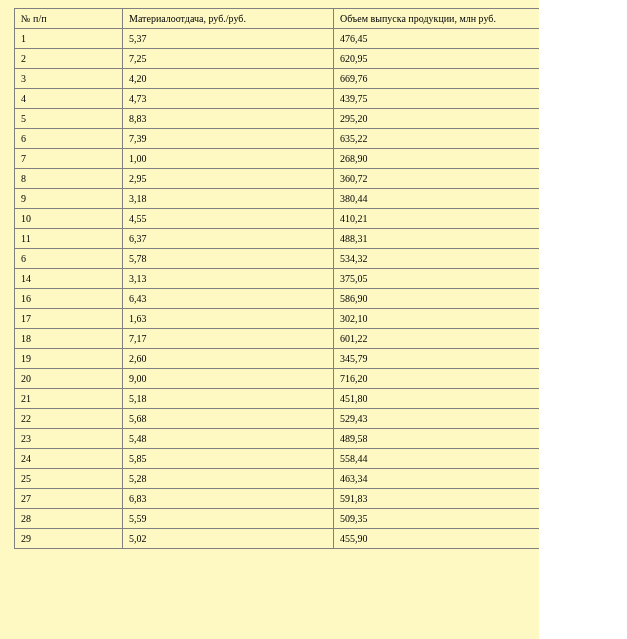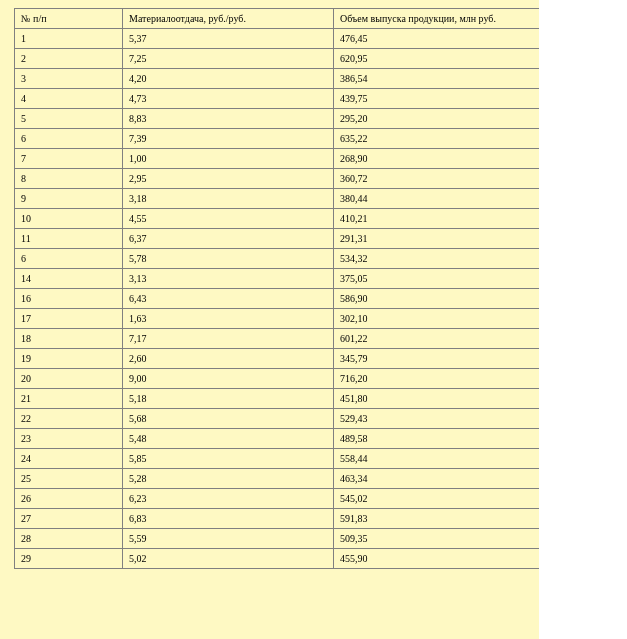--- a/index.html
+++ b/index.html
@@ -63,21 +63,21 @@
           <td>476,45</td>
         </tr>
         <tr>
           <td>2</td>
           <td>7,25</td>
           <td>620,95</td>
         </tr>
         <tr>
           <td>3</td>
           <td>4,20</td>
-          <td>386,54</td>
+          <td>669,76</td>
         </tr>
         <tr>
           <td>4</td>
           <td>4,73</td>
           <td>439,75</td>
         </tr>
         <tr>
           <td>5</td>
           <td>8,83</td>
           <td>295,20</td>
@@ -103,21 +103,21 @@
           <td>380,44</td>
         </tr>
         <tr>
           <td>10</td>
           <td>4,55</td>
           <td>410,21</td>
         </tr>
         <tr>
           <td>11</td>
           <td>6,37</td>
-          <td>291,31</td>
+          <td>488,31</td>
         </tr>
         <tr>
           <td>6</td>
           <td>5,78</td>
           <td>534,32</td>
         </tr>
         <tr>
           <td>14</td>
           <td>3,13</td>
           <td>375,05</td>
@@ -166,25 +166,20 @@
           <td>24</td>
           <td>5,85</td>
           <td>558,44</td>
         </tr>
         <tr>
           <td>25</td>
           <td>5,28</td>
           <td>463,34</td>
         </tr>
         <tr>
-          <td>26</td>
-          <td>6,23</td>
-          <td>545,02</td>
-        </tr>
-        <tr>
           <td>27</td>
           <td>6,83</td>
           <td>591,83</td>
         </tr>
         <tr>
           <td>28</td>
           <td>5,59</td>
           <td>509,35</td>
         </tr>
         <tr>

